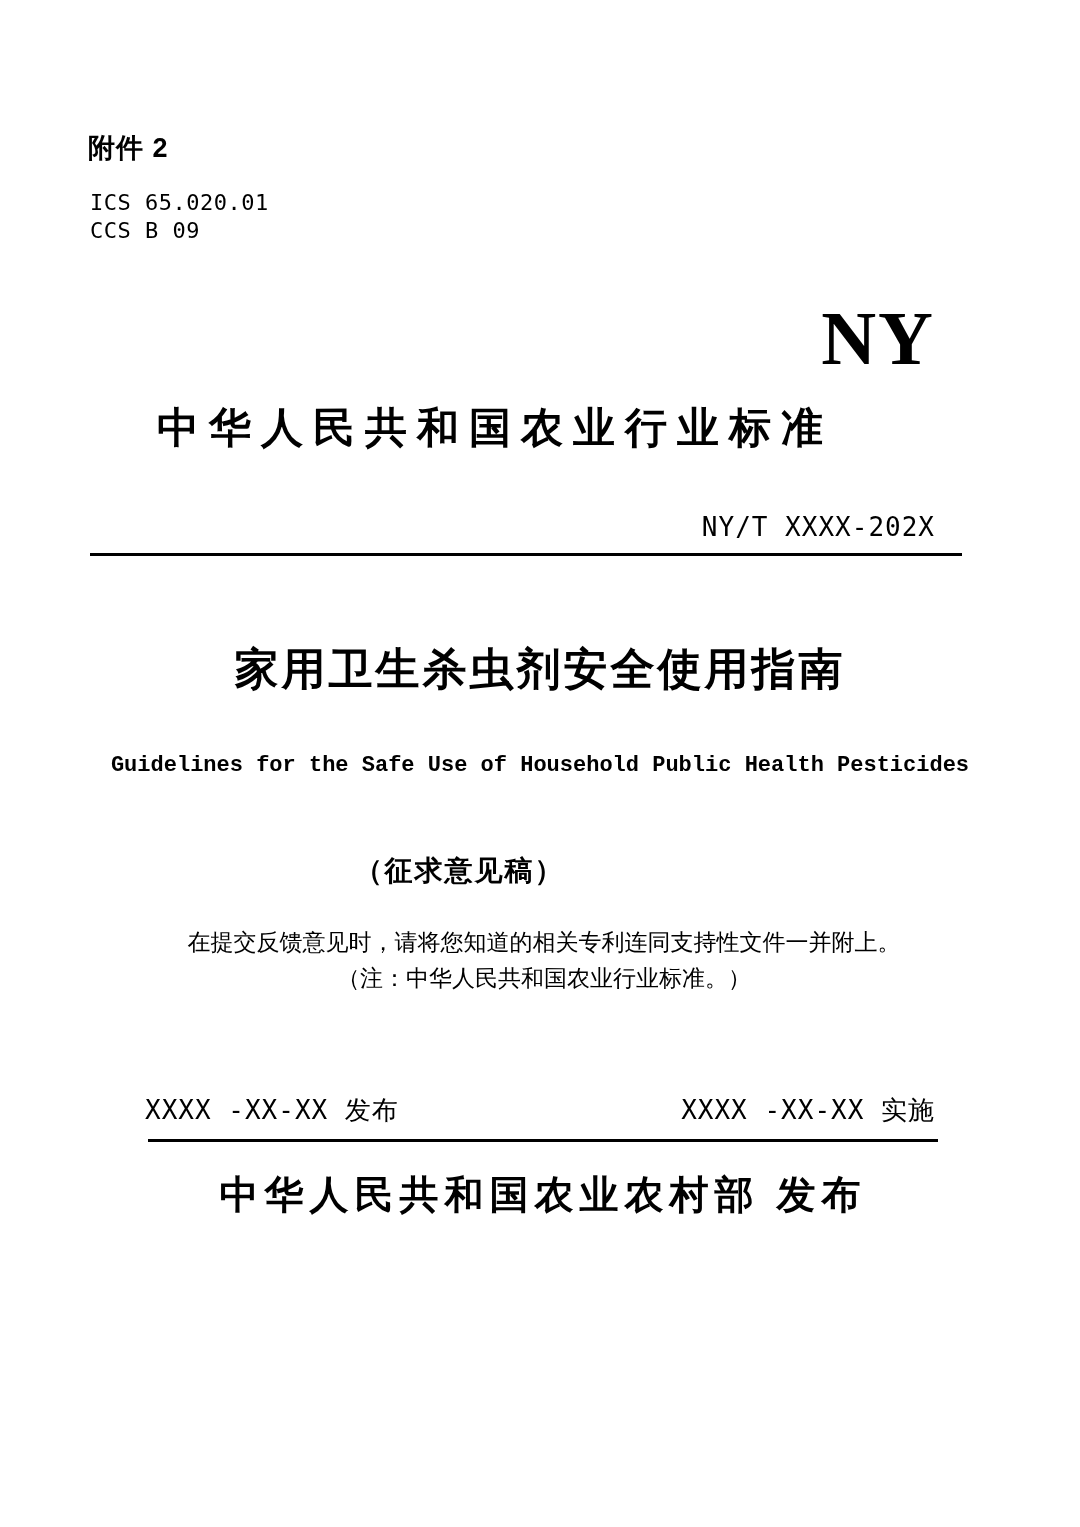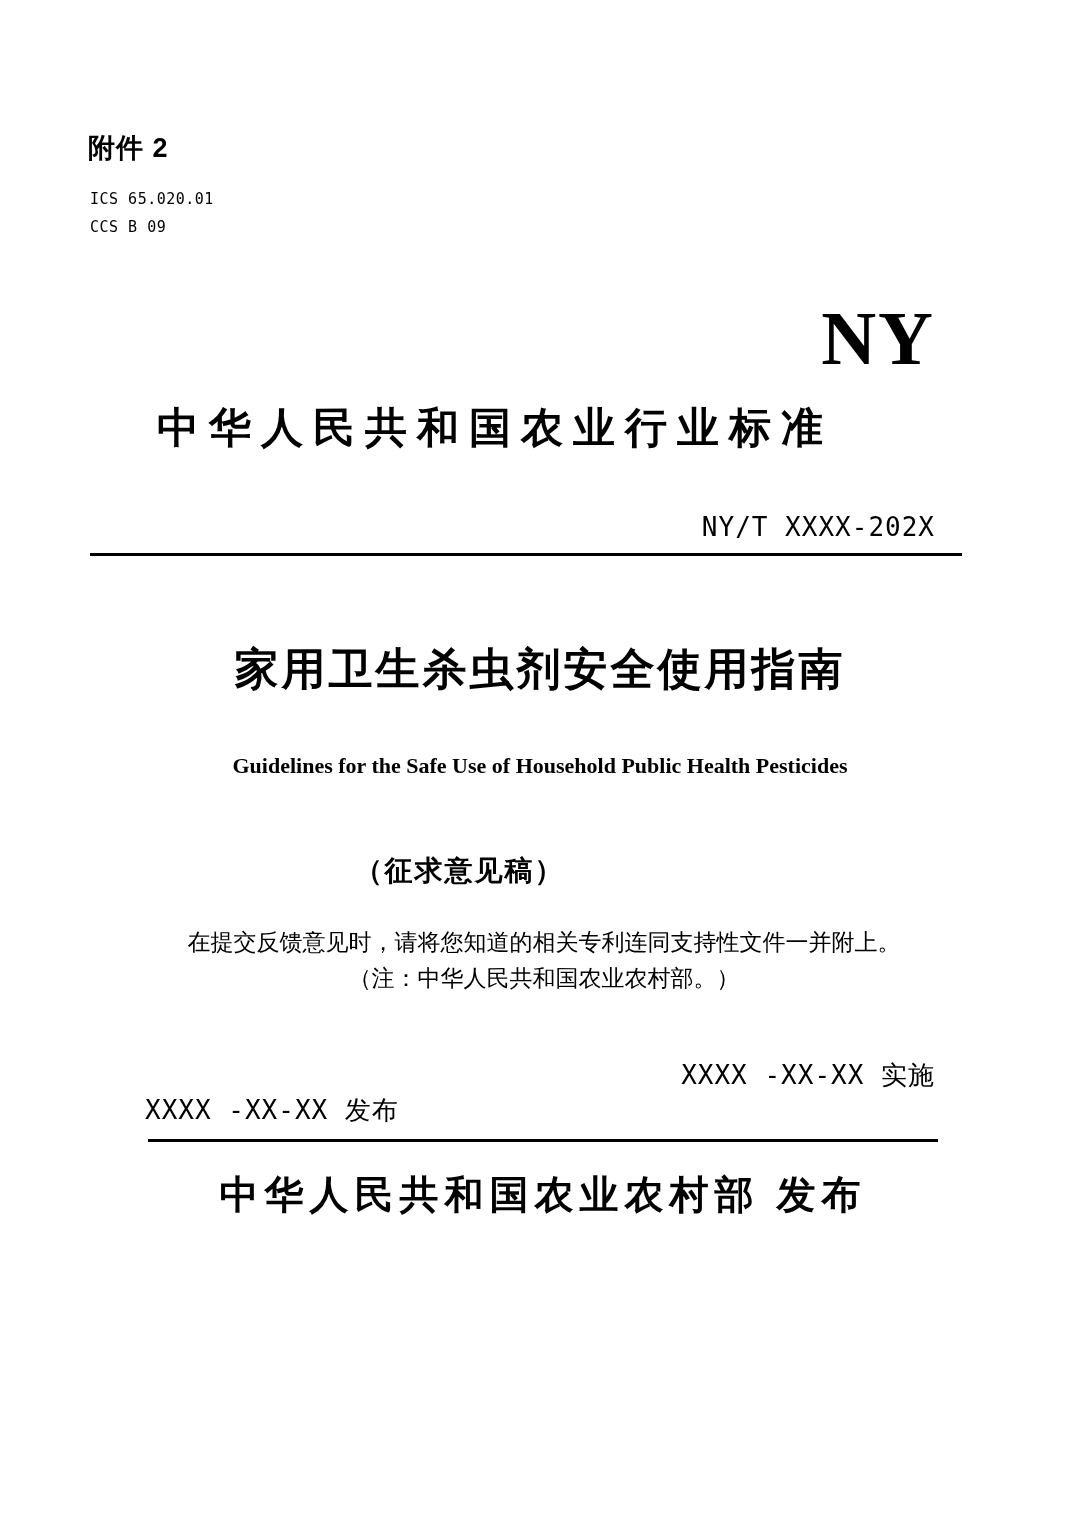--- a/index.html
+++ b/index.html
@@ -32,21 +32,21 @@
     top: 130px;
     font-family: "Liberation Sans", sans-serif;
     font-size: 27px;
     font-weight: 700;
     letter-spacing: 1px;
   }
   .icsline {
     position: absolute;
     left: 90px;
     font-family: "DejaVu Sans Mono", monospace;
-    font-size: 15px;
+    font-size: 22px;
     letter-spacing: 0.5px;
   }
   .ics-1 { top: 190px; }
   .ics-2 { top: 218px; }
 
   
   .ny-mark {
     position: absolute;
     right: 145px;
     top: 300px;
@@ -100,21 +100,21 @@
     font-weight: 700;
     font-size: 44px;
     letter-spacing: 3px;
   }
   .doc-title-en {
     position: absolute;
     left: 0;
     top: 753px;
     width: 1080px;
     text-align: center;
-    font-family: Liberation Serif, serif;
+    font-family: Liberation Mono, monospace;
     font-weight: 700;
     font-size: 22px;
     letter-spacing: 0px;
   }
   .doc-stage {
     position: absolute;
     left: 0;
     top: 852px;
     width: 919px;
     text-align: center;
@@ -142,21 +142,21 @@
     position: absolute;
     left: 145px;
     top: 1093px;
     font-family: "DejaVu Sans Mono", monospace;
     font-size: 26px;
     letter-spacing: 1px;
   }
   .issue-right {
     position: absolute;
     right: 145px;
-    top: 1058px;
+    top: 1093px;
     font-family: "DejaVu Sans Mono", monospace;
     font-size: 26px;
     letter-spacing: 1px;
   }
   .rule-bottom {
     position: absolute;
     left: 148px;
     top: 1139px;
     width: 790px;
     height: 3px;
@@ -190,21 +190,21 @@
 
   <div class="std-number">NY/T  XXXX-202X</div>
   <div class="rule-top"></div>
 
   <div class="doc-title-cn">家用卫生杀虫剂安全使用指南</div>
   <div class="doc-title-en">Guidelines for the Safe Use of Household Public Health Pesticides</div>
   <div class="doc-stage">（征求意见稿）</div>
 
   <div class="note">
     <div>在提交反馈意见时，请将您知道的相关专利连同支持性文件一并附上。</div>
-    <div>（注：中华人民共和国农业农村部。）</div>
+    <div>（注：中华人民共和国农业行业标准。）</div>
   </div>
 
   <div class="issue-left">XXXX -XX-XX 发布</div>
   <div class="issue-right">XXXX -XX-XX 实施</div>
   <div class="rule-bottom"></div>
   <div class="publisher">中华人民共和国农业农村部  发布</div>
 
 </div>
 
 </body></html>

